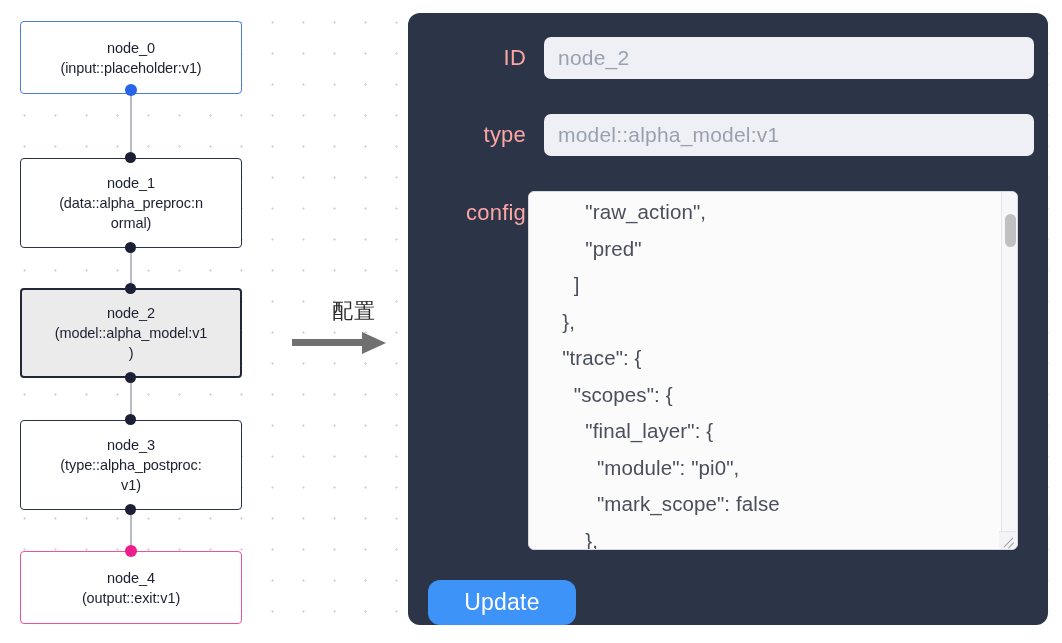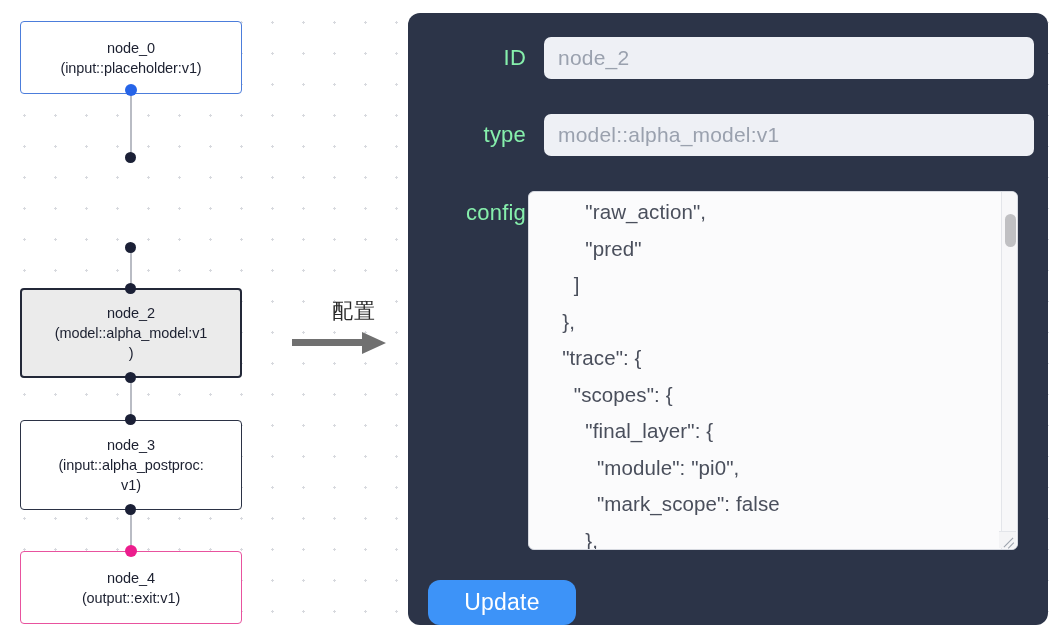--- a/index.html
+++ b/index.html
@@ -92,21 +92,21 @@
     background: #2c3448;
     border-radius: 12px;
   }
 
   .field-row {
     position: absolute;
     display: flex;
     align-items: flex-start;
   }
   .field-label {
-    color: #86efac;
+    color: #fca5a5;
     font-size: 22px;
     line-height: 30px;
     text-align: right;
     letter-spacing: 0.2px;
   }
   .text-input {
     background: #eef0f5;
     border: none;
     border-radius: 7px;
     color: #9aa1ae;
@@ -210,34 +210,39 @@
     <div class="edge" style="left:130px; top:244px; height:48px;"></div>
     <div class="edge" style="left:130px; top:374px; height:50px;"></div>
     <div class="edge" style="left:130px; top:506px; height:49px;"></div>
 
     <div class="node start" style="left:20px; top:21px; width:222px; height:73px;">
       <span class="nlabel">node_0
 (input::placeholder:v1)</span>
     </div>
     <div class="port blue" style="left:125px; top:84px;"></div>
 
+    <div class="node" style="left:20px; top:158px; width:222px; height:90px;">
+      <span class="nlabel">node_1
+(data::alpha_preproc:n
+ormal)</span>
+    </div>
     <div class="port" style="left:125px; top:152px;"></div>
     <div class="port" style="left:125px; top:242px;"></div>
 
     <div class="node selected" style="left:20px; top:288px; width:222px; height:90px;">
       <span class="nlabel">node_2
 (model::alpha_model:v1
 )</span>
     </div>
     <div class="port" style="left:125px; top:283px;"></div>
     <div class="port" style="left:125px; top:372px;"></div>
 
     <div class="node" style="left:20px; top:420px; width:222px; height:90px;">
       <span class="nlabel">node_3
-(input::alpha_postproc:
+(type::alpha_postproc:
 v1)</span>
     </div>
     <div class="port" style="left:125px; top:414px;"></div>
     <div class="port" style="left:125px; top:504px;"></div>
 
     <div class="node end" style="left:20px; top:551px; width:222px; height:73px;">
       <span class="nlabel">node_4
 (output::exit:v1)</span>
     </div>
     <div class="port pink" style="left:125px; top:545px;"></div>

